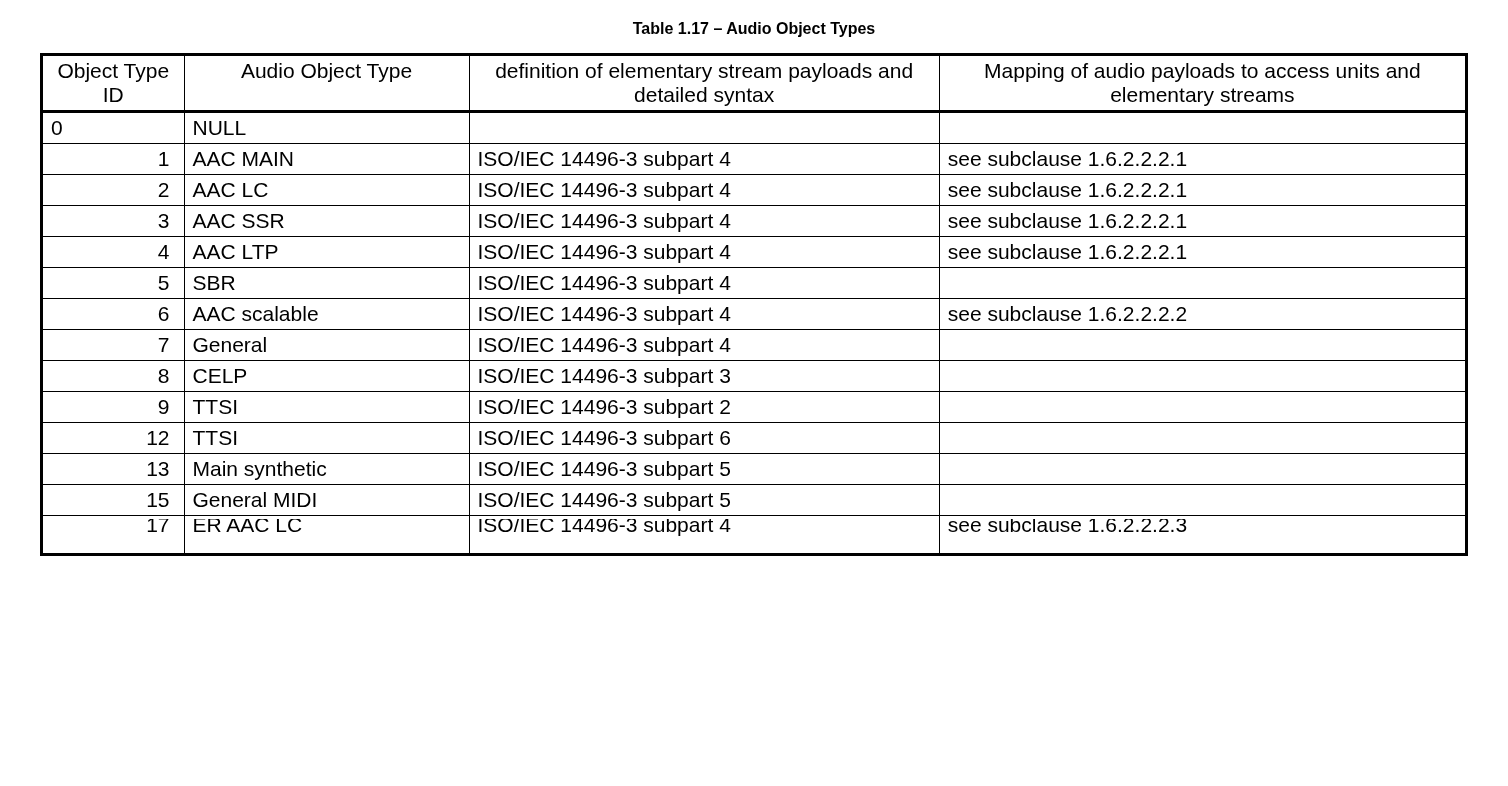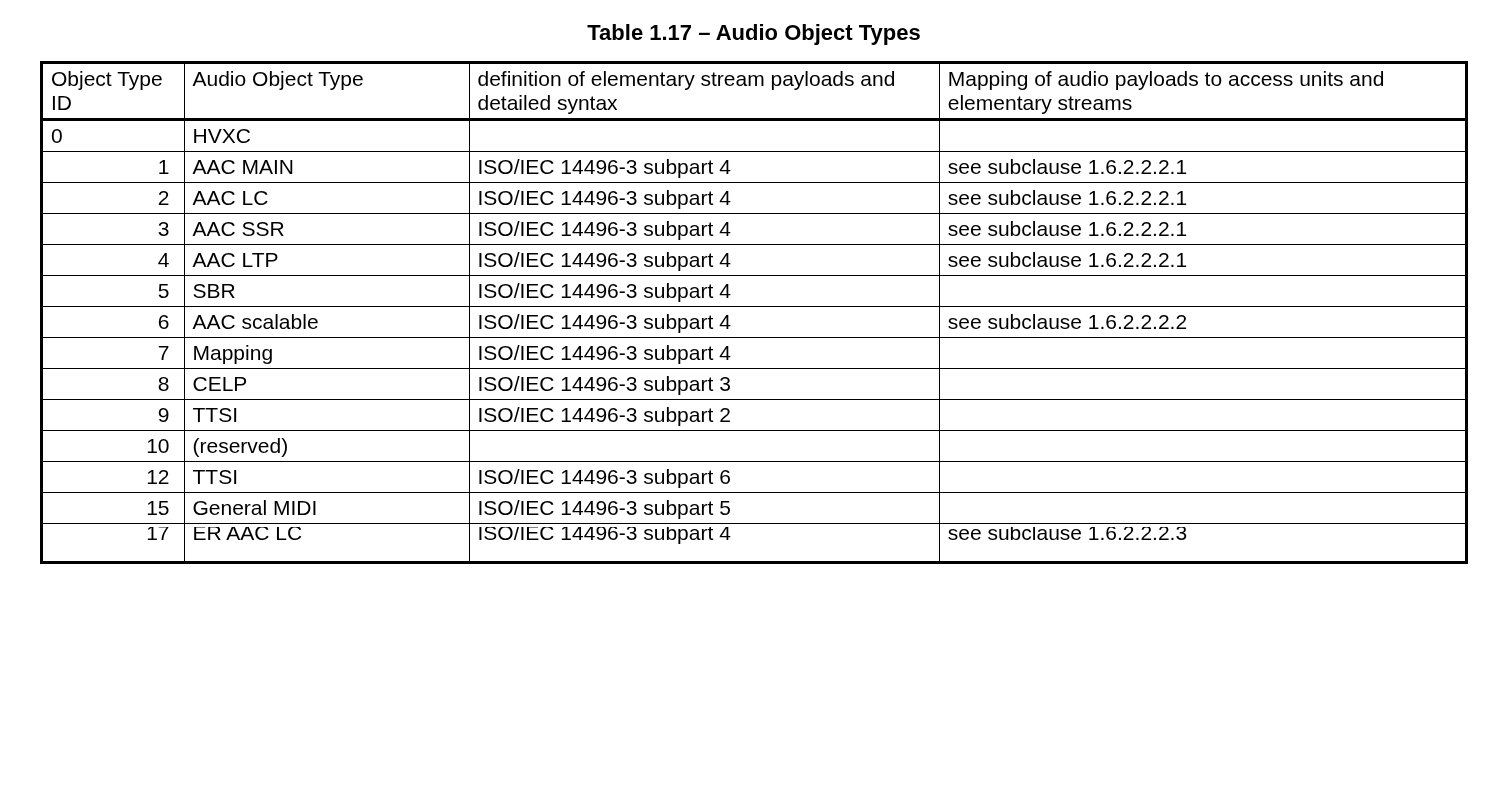--- a/index.html
+++ b/index.html
@@ -5,39 +5,40 @@
     body {
       margin: 0;
       padding: 20px 40px;
       font-family: Arial, Helvetica, sans-serif;
       background: #ffffff;
       color: #000000;
     }
     .table-title {
       text-align: center;
       font-weight: bold;
-      font-size: 22px;
+      font-size: 16px;
       margin-bottom: 15px;
     }
     table {
       border-collapse: collapse;
       width: 100%;
       table-layout: fixed;
       border: 3px solid #000;
     }
     th, td {
       border: 1px solid #000;
       padding: 3px 8px;
       vertical-align: top;
       font-size: 21px;
       text-align: left;
       font-weight: normal;
     }
     thead th {
       border-bottom: 3px solid #000;
+      text-align: center;
     }
     col.c1 { width: 10%; }
     col.c2 { width: 20%; }
     col.c3 { width: 33%; }
     col.c4 { width: 37%; }
     td.id-cell {
       text-align: right;
       padding-right: 14px;
     }
     td.id-cell-left {
@@ -64,21 +65,21 @@
     <tr>
       <th>Object Type ID</th>
       <th>Audio Object Type</th>
       <th>definition of elementary stream payloads and detailed syntax</th>
       <th>Mapping of audio payloads to access units and elementary streams</th>
     </tr>
   </thead>
   <tbody id="tbody">
       <tr>
         <td class="id-cell-left">0</td>
-        <td>HVXC</td>
+        <td>NULL</td>
         <td></td>
         <td></td>
       </tr>
       <tr>
         <td class="id-cell">1</td>
         <td>AAC MAIN</td>
         <td>ISO/IEC 14496-3 subpart 4</td>
         <td>see subclause 1.6.2.2.2.1</td>
       </tr>
       <tr>
@@ -106,46 +107,46 @@
         <td></td>
       </tr>
       <tr>
         <td class="id-cell">6</td>
         <td>AAC scalable</td>
         <td>ISO/IEC 14496-3 subpart 4</td>
         <td>see subclause 1.6.2.2.2.2</td>
       </tr>
       <tr>
         <td class="id-cell">7</td>
-        <td>Mapping</td>
+        <td>General</td>
         <td>ISO/IEC 14496-3 subpart 4</td>
         <td></td>
       </tr>
       <tr>
         <td class="id-cell">8</td>
         <td>CELP</td>
         <td>ISO/IEC 14496-3 subpart 3</td>
         <td></td>
       </tr>
       <tr>
         <td class="id-cell">9</td>
         <td>TTSI</td>
         <td>ISO/IEC 14496-3 subpart 2</td>
         <td></td>
       </tr>
       <tr>
-        <td class="id-cell">10</td>
-        <td>(reserved)</td>
-        <td></td>
+        <td class="id-cell">12</td>
+        <td>TTSI</td>
+        <td>ISO/IEC 14496-3 subpart 6</td>
         <td></td>
       </tr>
       <tr>
-        <td class="id-cell">12</td>
-        <td>TTSI</td>
-        <td>ISO/IEC 14496-3 subpart 6</td>
+        <td class="id-cell">13</td>
+        <td>Main synthetic</td>
+        <td>ISO/IEC 14496-3 subpart 5</td>
         <td></td>
       </tr>
       <tr>
         <td class="id-cell">15</td>
         <td>General MIDI</td>
         <td>ISO/IEC 14496-3 subpart 5</td>
         <td></td>
       </tr>
       <tr class="clipped">
         <td class="id-cell" style="padding-top: 3px; padding-bottom: 12px; height: 18px; overflow: hidden;">

